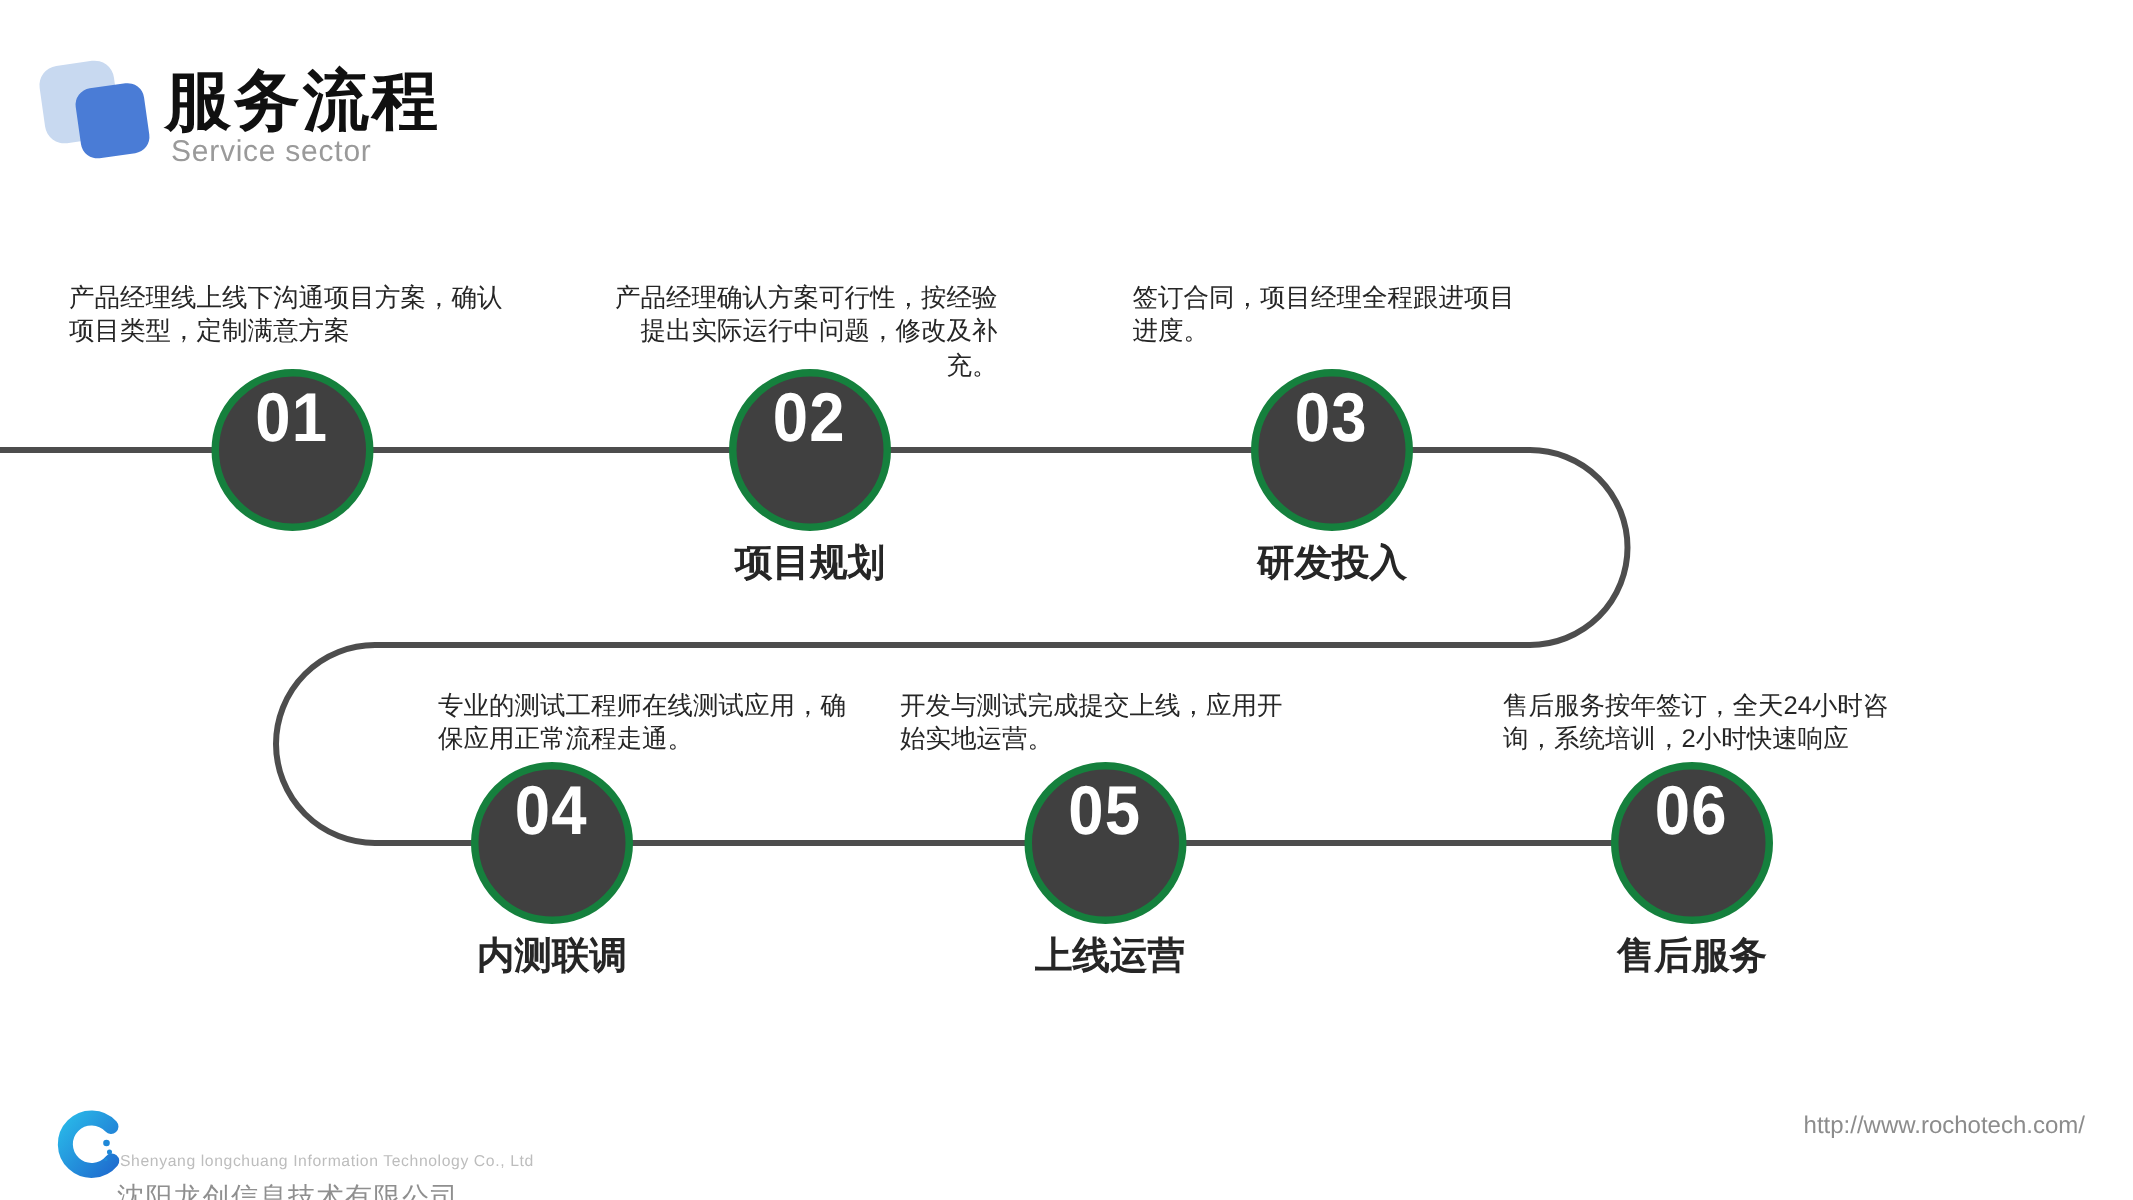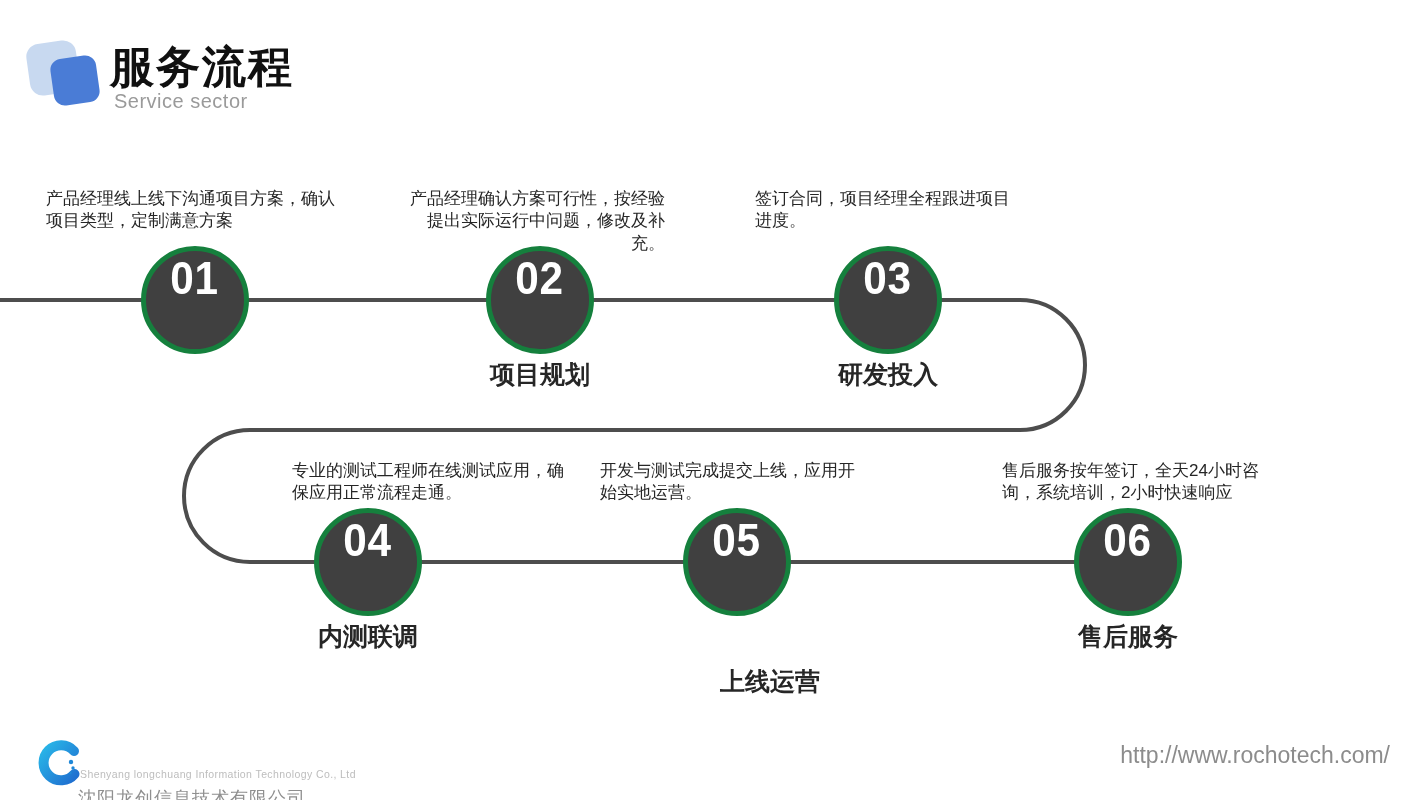--- a/index.html
+++ b/index.html
@@ -103,21 +103,21 @@
   .circle-2 { left: 486px;  top: 246px; }
   .circle-3 { left: 834px;  top: 246px; }
   .circle-4 { left: 314px;  top: 508px; }
   .circle-5 { left: 683px;  top: 508px; }
   .circle-6 { left: 1074px; top: 508px; }
 
   .label-1 { left: 95px;   top: 358px; }
   .label-2 { left: 440px;  top: 358px; }
   .label-3 { left: 788px;  top: 358px; }
   .label-4 { left: 268px;  top: 620px; }
-  .label-5 { left: 670px;  top: 620px; margin-top: 45px; }
+  .label-5 { left: 640px;  top: 620px; }
   .label-6 { left: 1028px; top: 620px; }
 
   
   .footer-logo {
     position: absolute;
     left: 34px; top: 740px;
     width: 48px; height: 48px;
   }
   .company-cn {
     position: absolute;
@@ -130,21 +130,21 @@
   .company-en {
     position: absolute;
     left: 80px; top: 768px;
     font-size: 10.5px;
     color: #bdbdbd;
     letter-spacing: 0.4px;
   }
   .site-url {
     position: absolute;
     right: 32px; top: 742px;
-    font-size: 23px;
+    font-size: 16px;
     color: #8c8c8c;
   }
 </style>
 </head>
 <body>
 
 <div class="slide">
 
   <svg class="flow-svg" viewBox="0 0 1422 800">
     <path d="M 0 300 H 1020 A 65 65 0 0 1 1020 430 H 250 A 66 66 0 0 0 250 562 H 1128" fill="none" stroke="#4d4d4d" stroke-width="4"></path>

